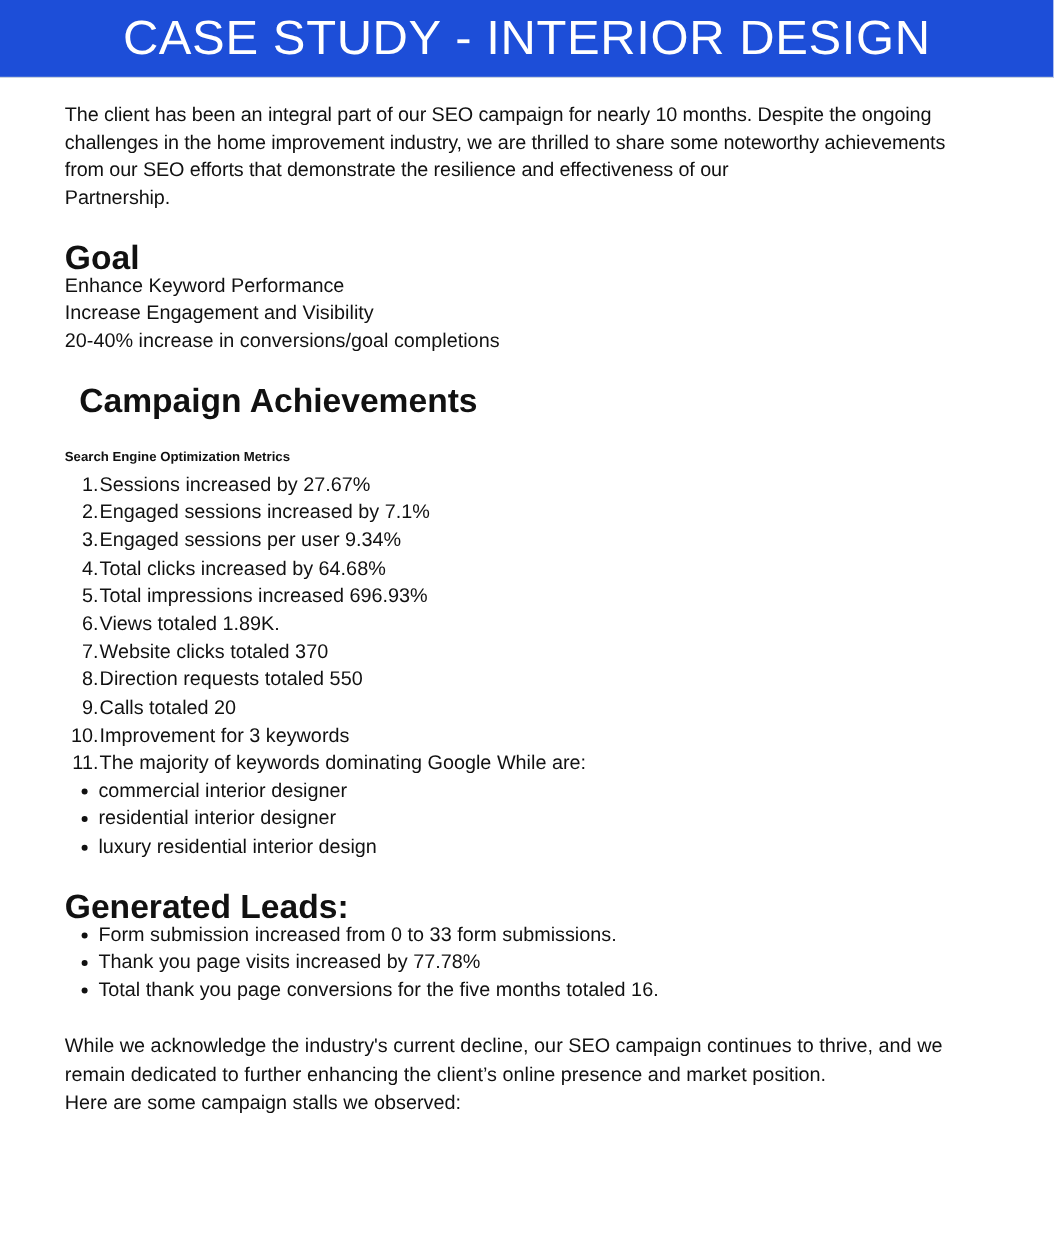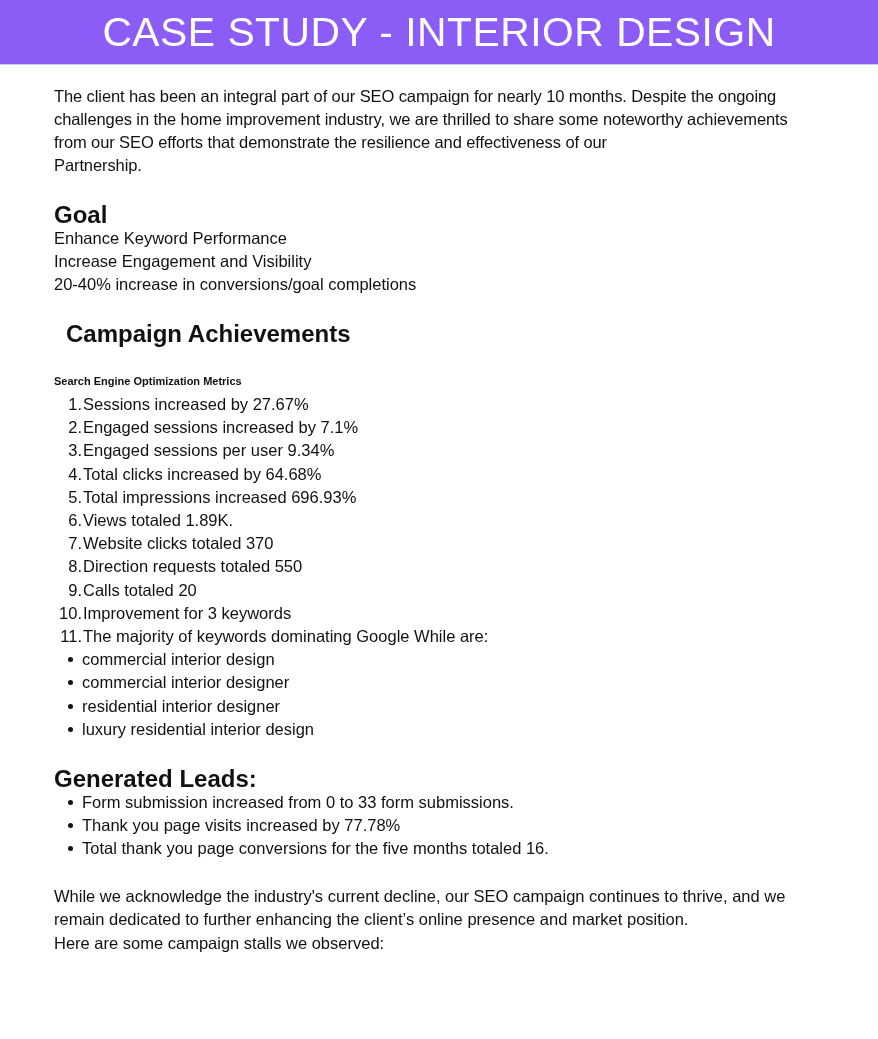--- a/index.html
+++ b/index.html
@@ -2,41 +2,41 @@
 <html><head>
   <meta charset="utf-8">
   <style>
     html, body { margin: 0; padding: 0; background: #ffffff; }
     body {
       width: 878px; height: 1039px; overflow: hidden;
       font-family: "Liberation Sans", sans-serif;
       color: #111111;
     }
     .header {
-      background: #8b5cf6;
+      background: #1d4ed8;
       height: 64px;
       display: flex; align-items: center; justify-content: center;
       border-bottom: 1px solid #c9d3df;
     }
     .header h1 {
       margin: 0; color: #ffffff; font-weight: normal;
       font-size: 40px; letter-spacing: 0.5px;
       font-family: "Liberation Sans", sans-serif;
       transform: scaleX(1.02);
     }
     .content { padding: 0 54px; }
     .intro {
       margin: 20px 0 0 0;
       font-size: 16.5px; line-height: 23px;
       font-family: "Liberation Sans Narrow", "Liberation Sans", sans-serif;
       letter-spacing: -0.1px;
     }
     .intro span { display: block; }
     h2 {
-      font-size: 24px; font-weight: bold; margin: 0; line-height: 24px;
+      font-size: 28px; font-weight: bold; margin: 0; line-height: 24px;
     }
     .goal-h { margin-top: 26px; }
     .goal-lines { font-size: 16.5px; line-height: 23px; margin: 0; }
     .goal-lines div { display: block; }
     .ach-h { margin-top: 26px; margin-left: 12px; }
     .seo-h {
       font-size: 11px; font-weight: bold; margin: 24px 0 0 0; line-height: 23px;
     }
     ol.metrics {
       margin: 0; padding: 0; list-style: none;
@@ -132,24 +132,20 @@
       </li>
     <li>
         <span class="num">11.</span>
         <span class="txt">The majority of keywords dominating Google While are:</span>
       </li>
   </ol>
 
   <ul class="bullets">
     <li>
         <span class="dot"></span>
-        <span>commercial interior design</span>
-      </li>
-    <li>
-        <span class="dot"></span>
         <span>commercial interior designer</span>
       </li>
     <li>
         <span class="dot"></span>
         <span>residential interior designer</span>
       </li>
     <li>
         <span class="dot"></span>
         <span>luxury residential interior design</span>
       </li>

